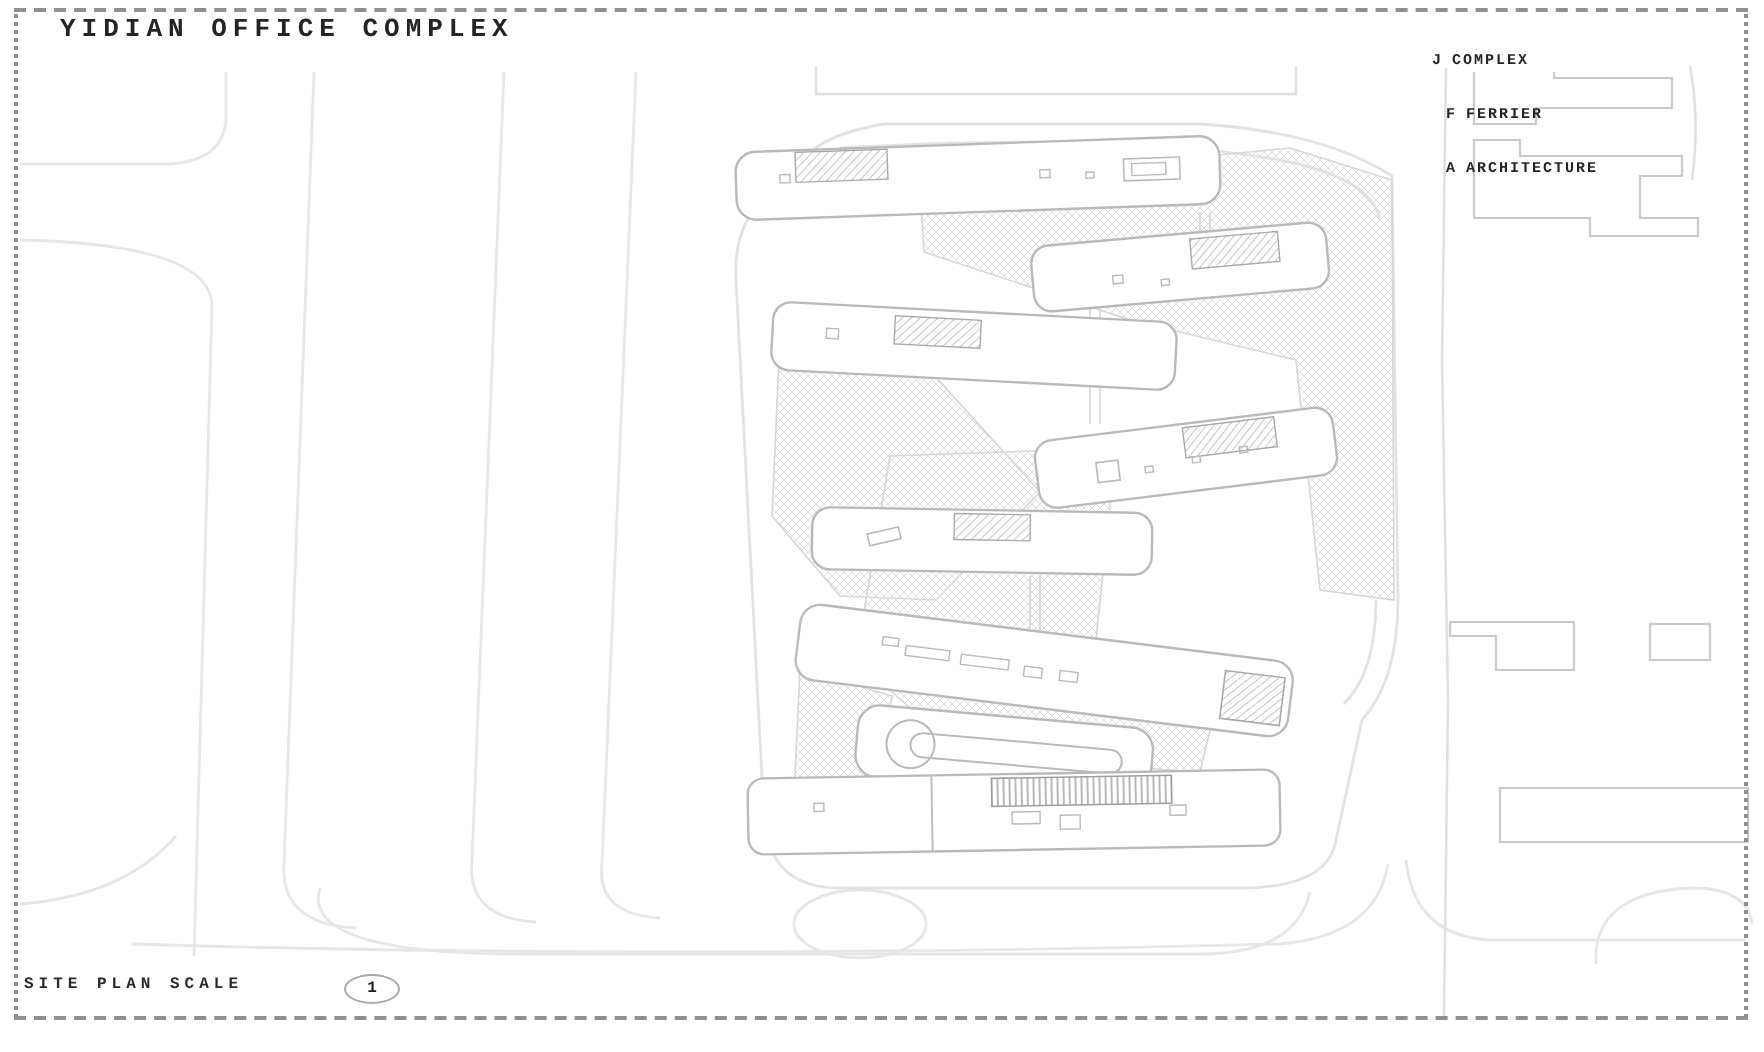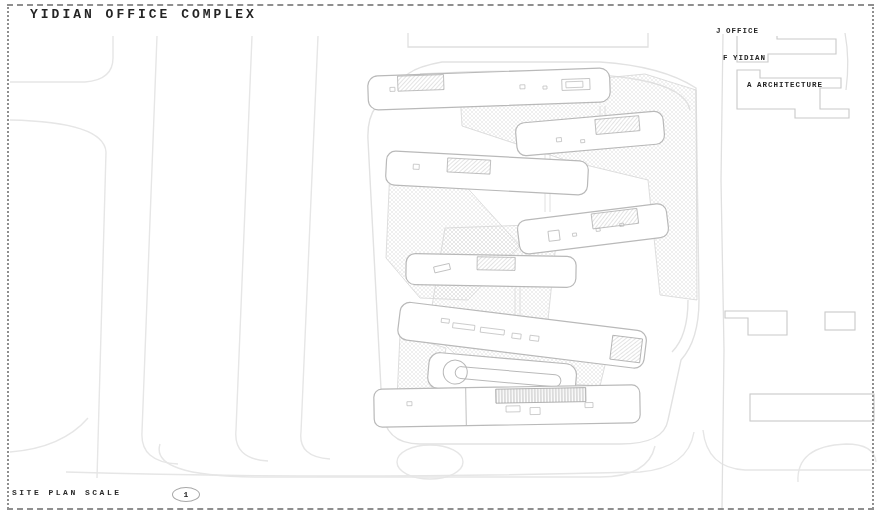--- a/index.html
+++ b/index.html
@@ -11,21 +11,21 @@
   .border-left,.border-right{position:absolute;top:4px;height:505px;width:0;border-left:2px dotted #8f8f8f;}
   .border-left{left:7px;}
   .border-right{left:872px;}
   
   #title-block{position:absolute;left:30px;top:7px;font-weight:bold;font-size:13px;line-height:15px;letter-spacing:3px;color:#242424;}
   
   #architect-block{position:absolute;left:716px;top:9px;font-weight:bold;font-size:7.5px;line-height:9px;letter-spacing:1px;color:#242424;white-space:pre;}
   .arch-line{display:block;}
   .arch-line .initial{display:inline-block;width:10px;}
   .indent1{margin-left:7px;}
-  .indent2{margin-left:31px;}
+  .indent2{margin-left:7px;}
   
   #scale-label{position:absolute;left:12px;top:488px;font-weight:bold;font-size:8px;letter-spacing:2.5px;color:#2a2a2a;}
   #scale-bubble{position:absolute;left:172px;top:487px;width:26px;height:13px;border:1px solid #a8a8a8;border-radius:50%;display:flex;align-items:center;justify-content:center;font-weight:bold;font-size:8px;color:#1c1c1c;background:#fff;}
   svg{position:absolute;left:0;top:0;}
 </style>
 </head>
 <body>
 
 <div id="page">
 
@@ -163,22 +163,22 @@
   <div class="border-top"></div>
   <div class="border-bottom"></div>
   <div class="border-left"></div>
   <div class="border-right"></div>
 
   <div id="title-block">
     <div>YIDIAN OFFICE COMPLEX</div>
   </div>
 
   <div id="architect-block">
-    <span class="arch-line"><span class="initial">J</span><span>OFFICE</span></span>
-    <span class="arch-line indent1"><span class="initial">F</span><span>YIDIAN</span></span>
+    <span class="arch-line"><span class="initial">J</span><span>COMPLEX</span></span>
+    <span class="arch-line indent1"><span class="initial">F</span><span>FERRIER</span></span>
     <span class="arch-line indent2"><span class="initial">A</span><span>ARCHITECTURE</span></span>
   </div>
 
   <div id="scale-label">SITE PLAN SCALE</div>
   <div id="scale-bubble">
     <span>1</span>
   </div>
 
 </div>
 

